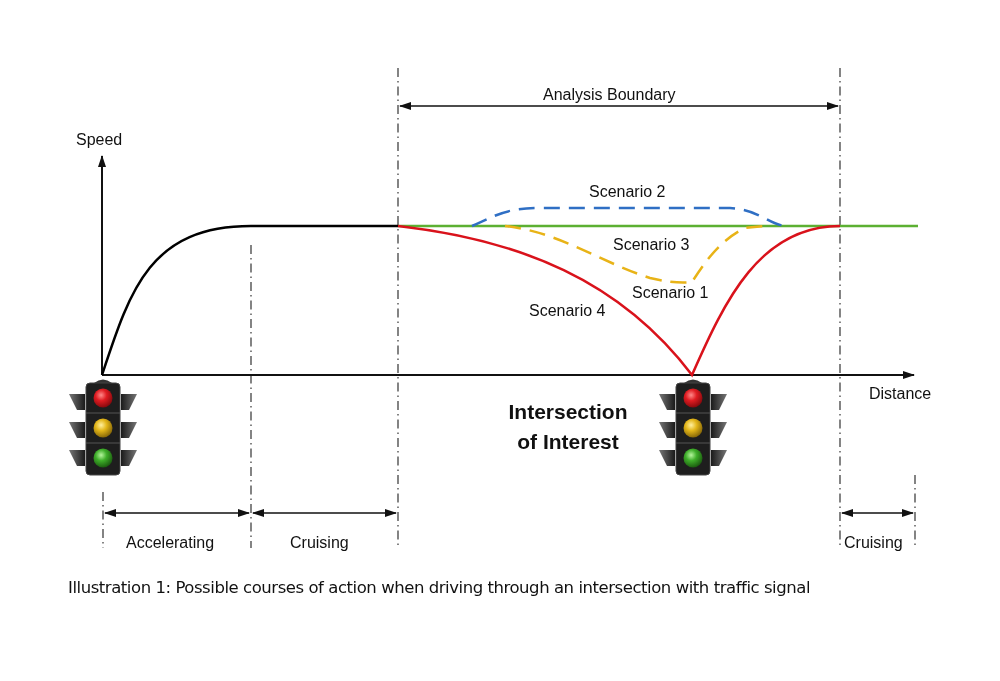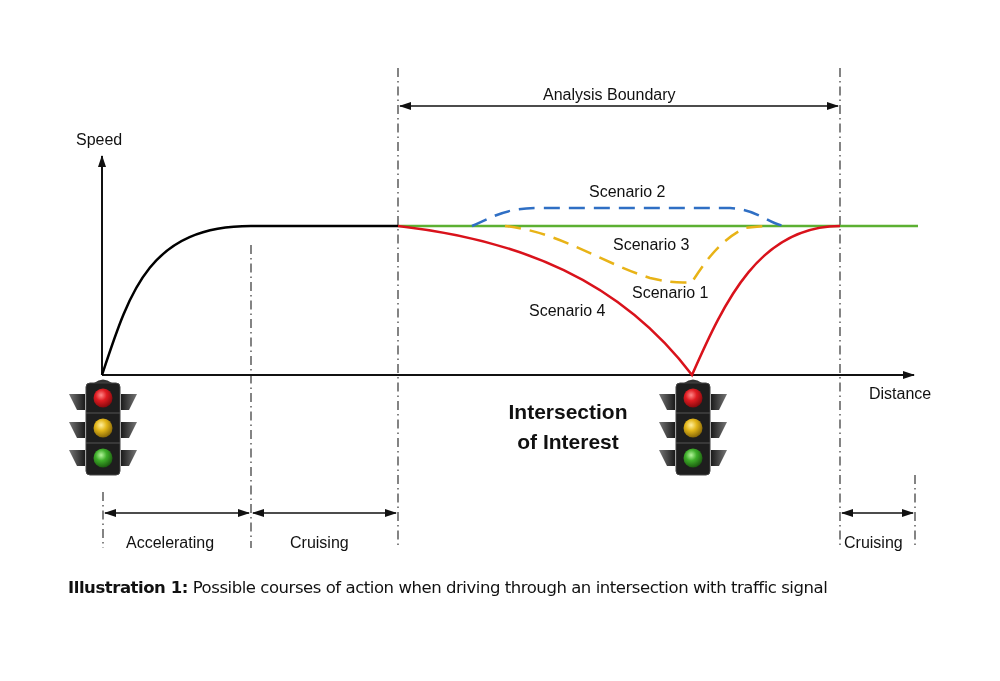--- a/index.html
+++ b/index.html
@@ -1,21 +1,21 @@
 <!DOCTYPE html>
 <html><head>
 <meta charset="utf-8">
 <style>
   html, body { margin: 0; padding: 0; background: #ffffff; }
   body { width: 1000px; height: 681px; position: relative; overflow: hidden; font-family: "Liberation Sans", sans-serif; }
   svg#diagram { position: absolute; left: 0; top: 0; width: 1000px; height: 681px; }
   .lbl { font-family: "Liberation Sans", sans-serif; font-size: 16px; fill: #111; }
   .bold-lbl { font-family: "Liberation Sans", sans-serif; font-size: 21px; font-weight: bold; fill: #111; }
   .caption { position: absolute; left: 68px; top: 578px; font-family: "DejaVu Sans", sans-serif; font-size: 16.5px; color: #111; letter-spacing: -0.45px; white-space: nowrap; }
-  .caption b { font-weight: bold; }
+  .caption b { font-weight: normal; }
 </style>
 </head>
 <body>
 
 <svg id="diagram" viewBox="0 0 1000 681" xmlns="http://www.w3.org/2000/svg">
   <defs>
     <marker id="arrowEnd" markerWidth="12" markerHeight="8" refX="11" refY="4" orient="auto" markerUnits="userSpaceOnUse">
       <path d="M0,0 L12,4 L0,8 Z" fill="#111"></path>
     </marker>
     <marker id="arrowStart" markerWidth="12" markerHeight="8" refX="1" refY="4" orient="auto" markerUnits="userSpaceOnUse">

